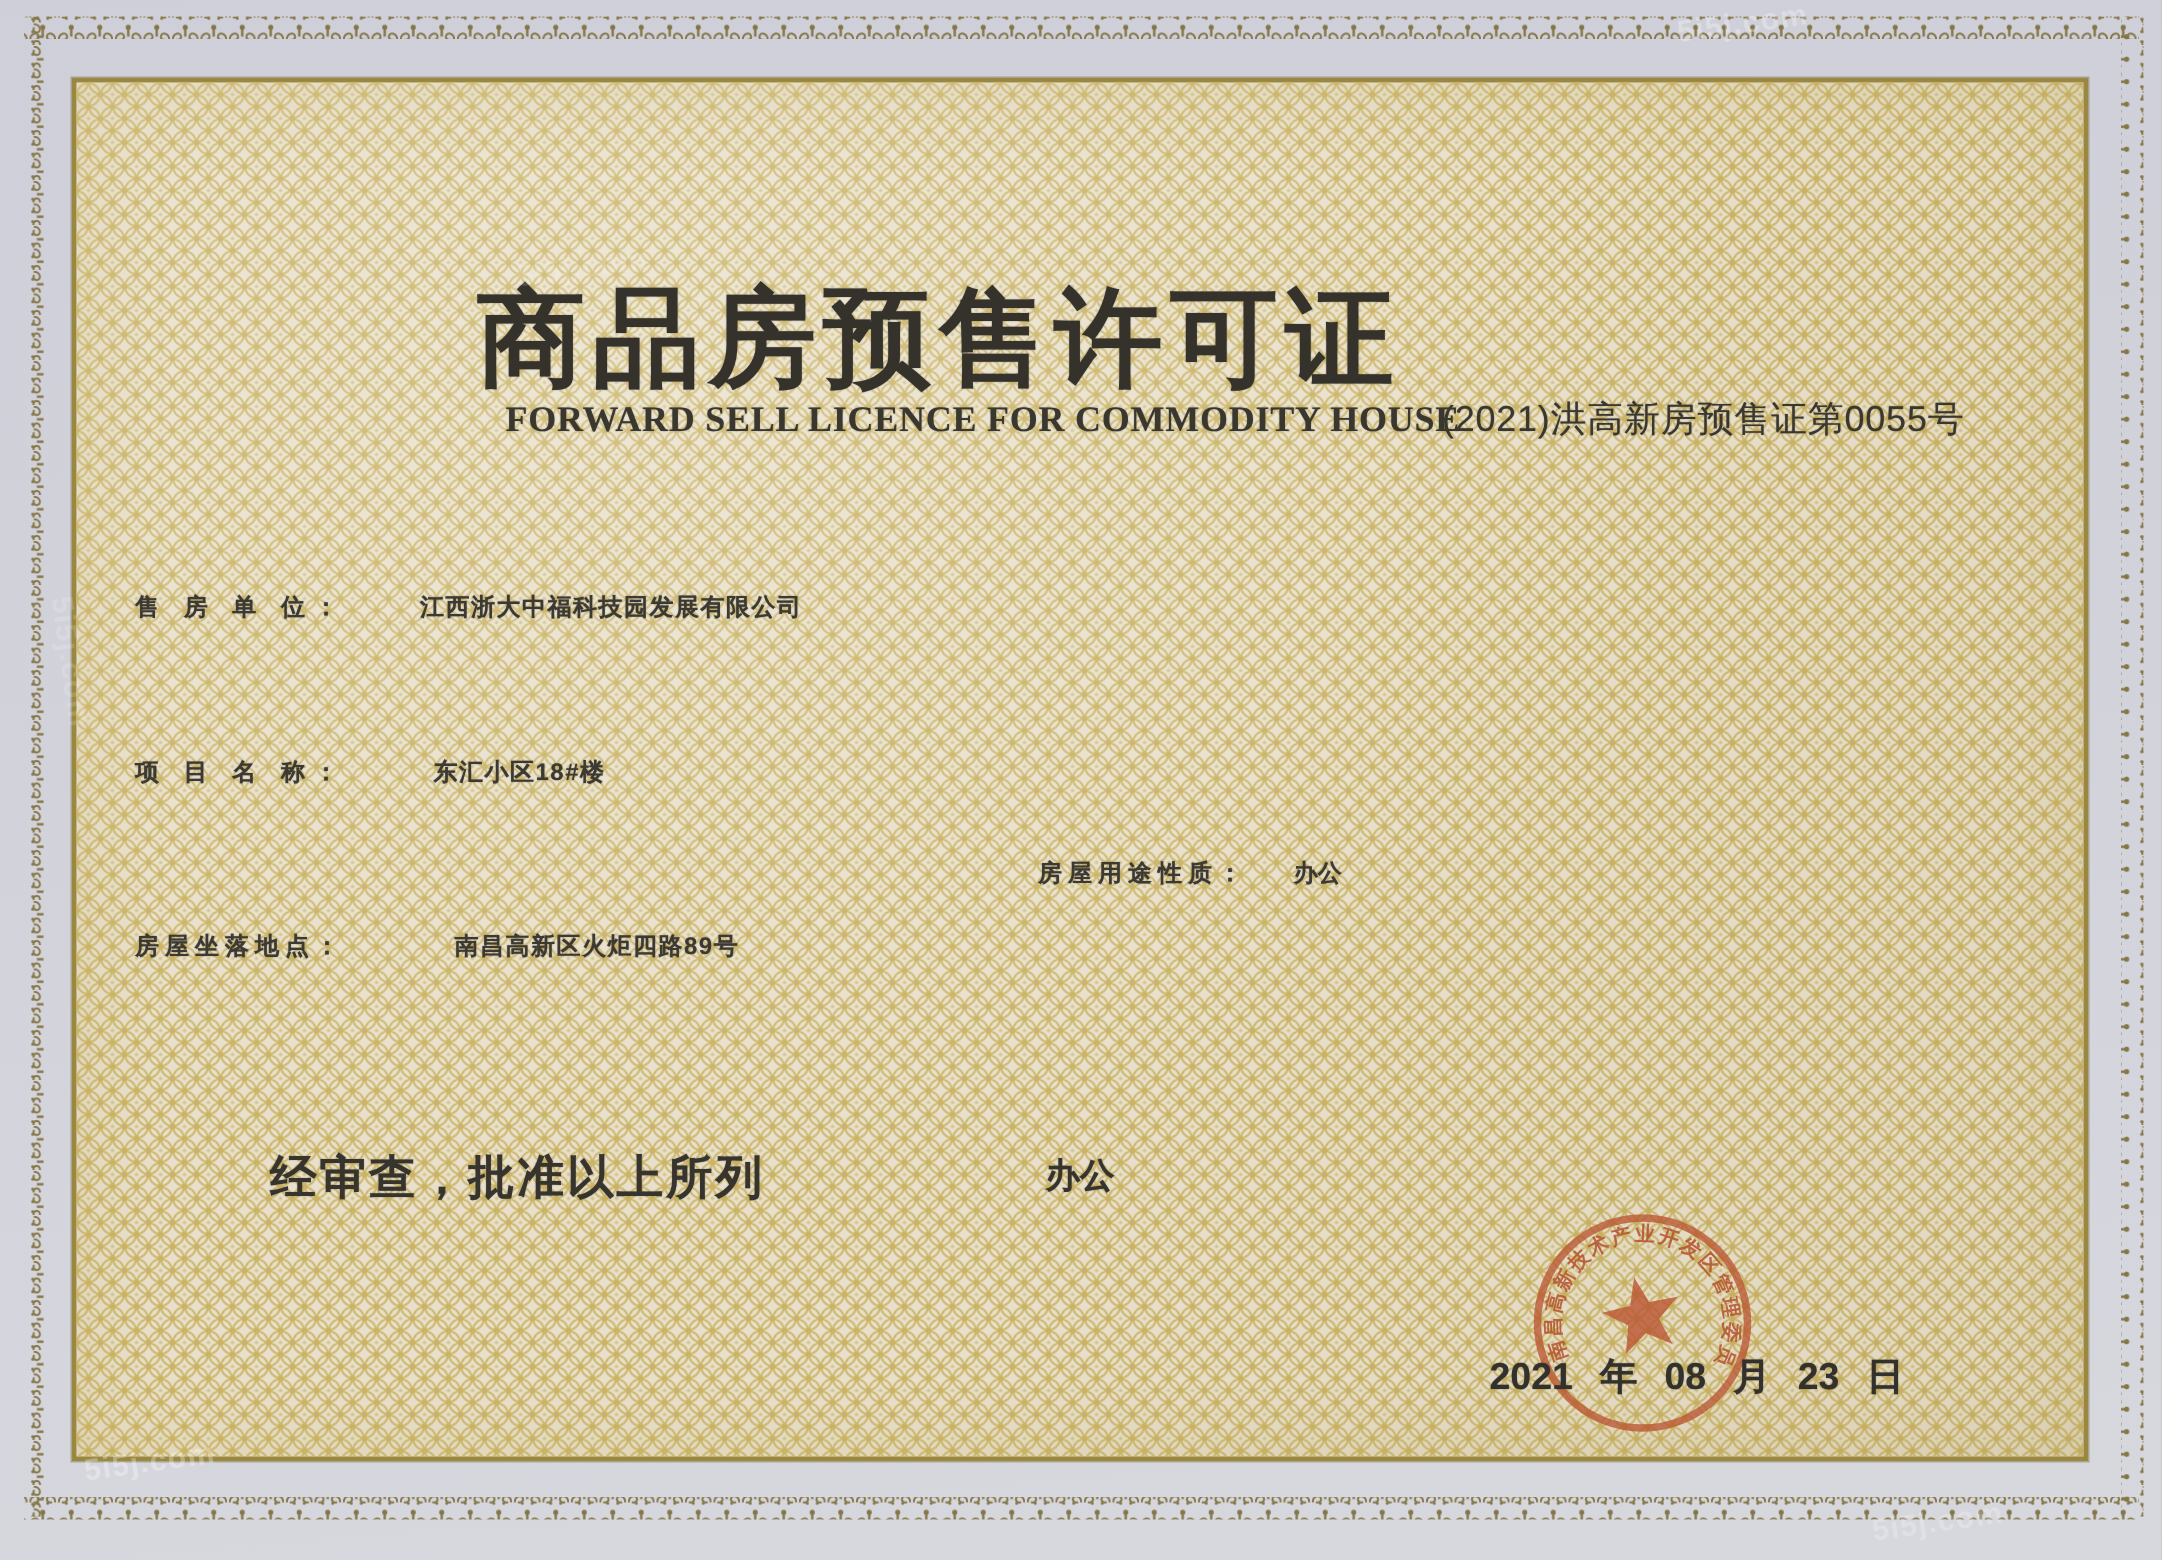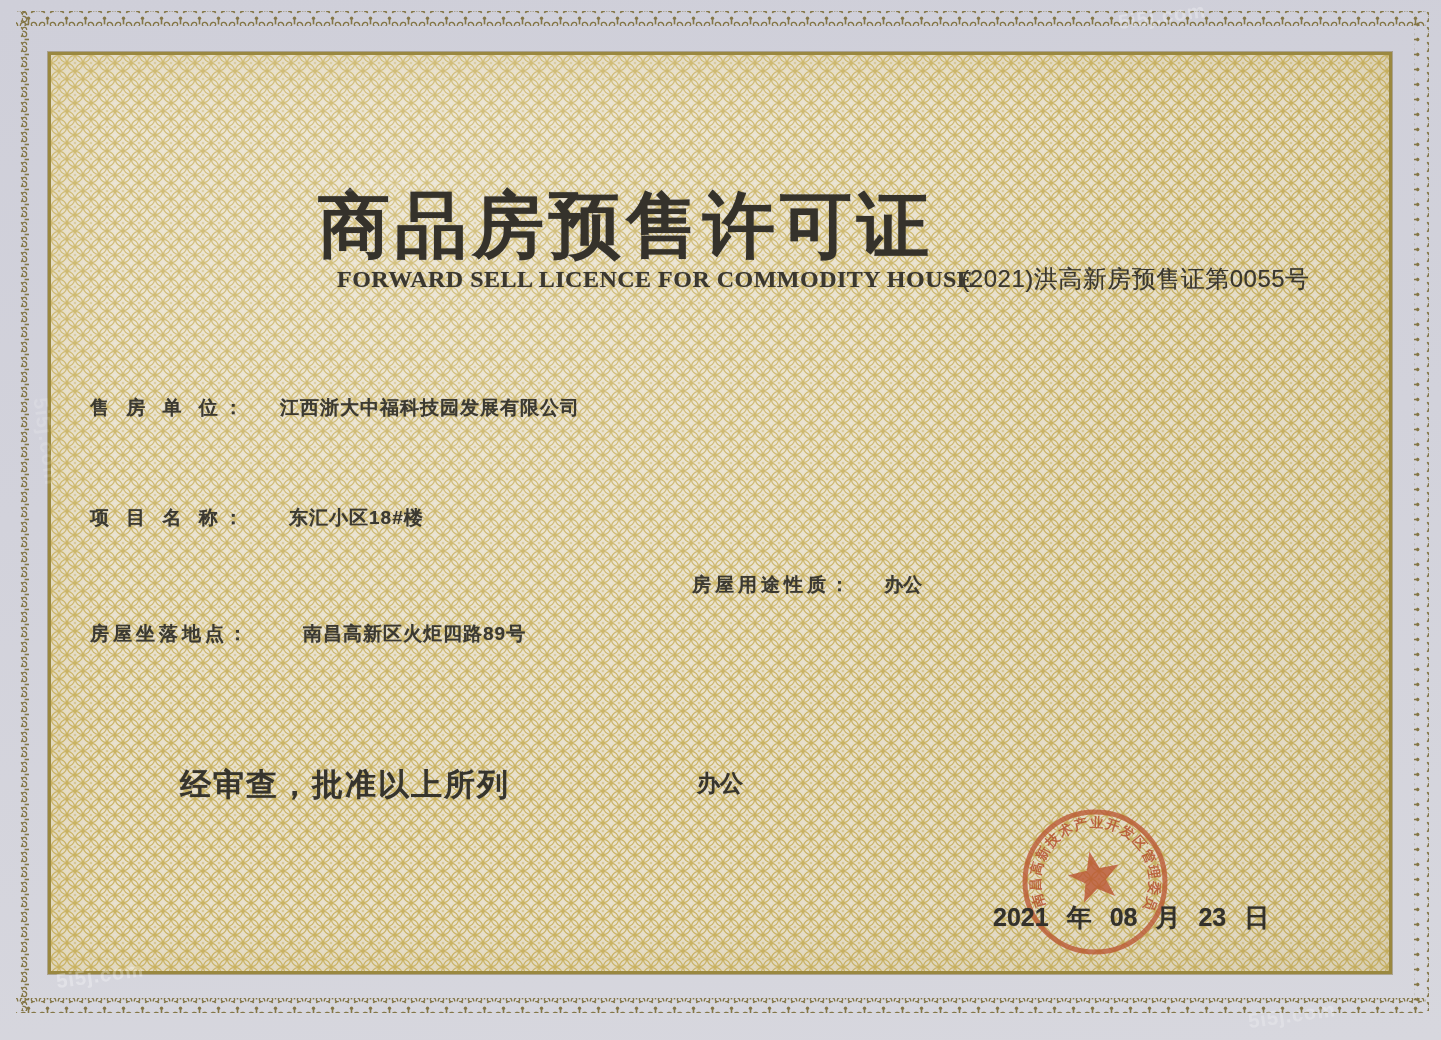--- a/index.html
+++ b/index.html
@@ -35,21 +35,21 @@
   .subtitle-en{
     font-family:"Liberation Serif","DejaVu Serif",serif;
     font-size:24px;font-weight:700;letter-spacing:.5px;
     color:#3a372f;text-shadow:0 0 1px rgba(58,55,47,.5);
   }
   .licence-no{
     font-size:24px;font-weight:400;color:#3a372f;margin-left:-12px;
     text-shadow:0 0 1px rgba(58,55,47,.5);letter-spacing:.5px;
   }
   .field-label,.field-value,.inline-group{
-    font-size:19px;font-weight:700;color:#3b3931;
+    font-size:16px;font-weight:700;color:#3b3931;
     text-shadow:0 0 1px rgba(59,57,49,.5);
   }
   .ls6{letter-spacing:6px;} .ls4{letter-spacing:4px;} .ls2{letter-spacing:2px;}
   .approval-prefix{left:180px;top:764px;font-size:31px;font-weight:700;color:#36342d;letter-spacing:2px;text-shadow:0 0 1px rgba(54,52,45,.5);}
   .approval-usage{left:697px;top:768px;font-size:23px;font-weight:700;color:#36342d;text-shadow:0 0 1px rgba(54,52,45,.5);}
   .approval-suffix{left:956px;top:762px;font-size:32px;font-weight:700;color:#36342d;letter-spacing:2px;text-shadow:0 0 1px rgba(54,52,45,.5);}
   .date-line{left:975px;top:901px;font-size:25px;font-weight:700;color:#33312b;text-shadow:0 0 1px rgba(51,49,43,.5);z-index:5;margin-left:18px;}
   .date-line span{margin-right:18px;}
   .date-line span:last-child{margin-right:0;}
   .seal-svg{position:absolute;left:1012px;top:799px;width:166px;height:166px;filter:blur(.5px);opacity:.93;z-index:4;}

